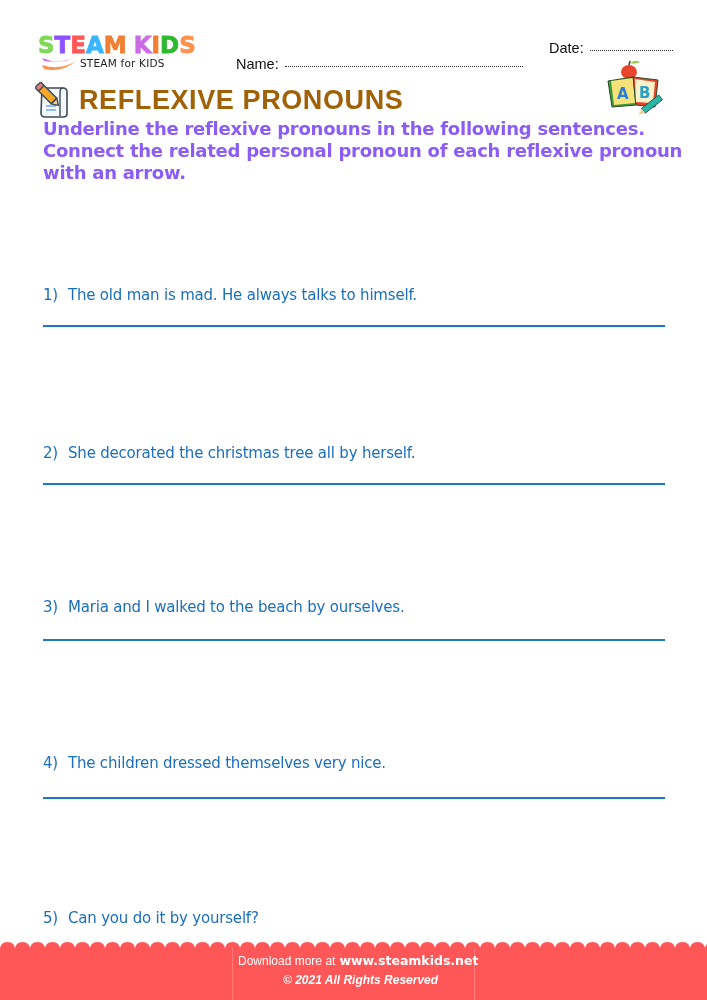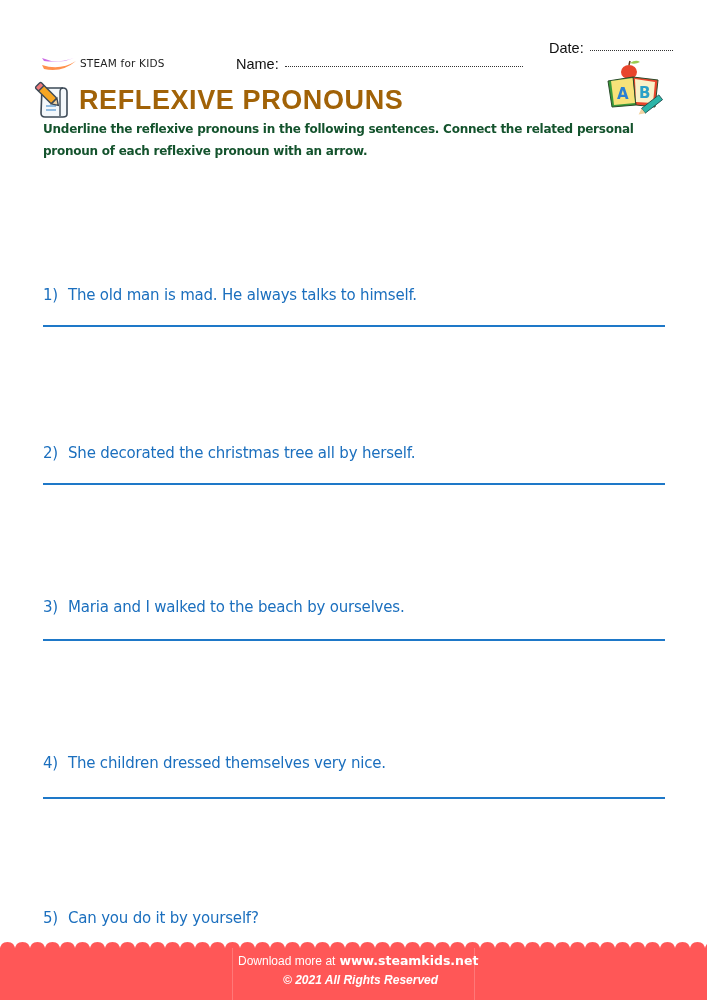--- a/index.html
+++ b/index.html
@@ -20,39 +20,42 @@
     .meta-name .dots { width: 238px; }
     .meta-date { left: 549px; }
     .meta-date .dots { width: 83px; }
 
     
     .title-icon { position: absolute; left: 33px; top: 80px; width: 40px; height: 40px; }
     .title { position: absolute; left: 79px; top: 84px; font-family: "Liberation Sans", sans-serif; font-weight: bold; font-size: 27px; color: #a16207; letter-spacing: 0.6px; white-space: nowrap; line-height: 32px; }
     .book-icon { position: absolute; left: 603px; top: 59px; width: 66px; height: 56px; }
 
     
-    .instructions { position: absolute; left: 43px; top: 118px; width: 640px; font-family: "DejaVu Sans", sans-serif; font-weight: bold; font-size: 12px; line-height: 22px; color: #14532d; letter-spacing: -0.25px; }
+    .instructions { position: absolute; left: 43px; top: 118px; width: 640px; font-family: "DejaVu Sans", sans-serif; font-weight: bold; font-size: 18px; line-height: 22px; color: #8b5cf6; letter-spacing: -0.25px; }
 
     
     .question { position: absolute; left: 43px; font-family: "DejaVu Sans", sans-serif; font-size: 15px; color: #1b6fbe; white-space: nowrap; letter-spacing: -0.2px; margin-top: 44px; }
     .question .num { display: inline-block; width: 25px; }
     .answer-line { position: absolute; left: 43px; width: 622px; height: 2px; background: #1e78c8; }
 
     
     .footer { position: absolute; left: 0; top: 948px; width: 707px; height: 52px; background: #ff5757; }
     .scallops { position: absolute; left: 0; top: 940px; width: 707px; height: 10px; }
     .footer-divider { position: absolute; top: 0; width: 1px; height: 52px; background: #ff7878; }
     .footer-line1 { position: absolute; left: 238px; top: 5px; font-family: "Liberation Sans", sans-serif; font-size: 12px; color: #ffffff; white-space: nowrap; }
     .footer-line1 .url { font-family: "DejaVu Sans", sans-serif; font-weight: bold; font-size: 12.5px; margin-left: 4px; }
     .footer-line2 { position: absolute; left: 283px; top: 25px; font-family: "Liberation Sans", sans-serif; font-style: italic; font-size: 12px; color: #ffffff; white-space: nowrap; font-weight: bold; }
   </style>
 </head>
 <body>
 
 <div class="logo">
+  <div class="logo-word">
+    <span style="color:#7ed957">S</span><span style="color:#8c52ff">T</span><span style="color:#ff5757">E</span><span style="color:#38b6ff">A</span><span style="color:#f07f33">M</span><span style="width:7px"></span><span style="color:#cb6ce6">K</span><span style="color:#f07f33">I</span><span style="color:#2eb82e">D</span><span style="color:#ff914d">S</span>
+  </div>
   <svg class="logo-swoosh" width="38" height="18" viewBox="0 0 38 18">
     <path d="M2 3 Q18 10 34 3 Q20 8 4 6 Z" fill="#cb6ce6"></path>
     <path d="M2 10 Q20 16 36 6 Q22 18 4 14 Z" fill="#ff914d"></path>
   </svg>
   <div class="logo-sub">STEAM for KIDS</div>
 </div>
 
 <div class="meta meta-name">
   <span>Name:</span>
   <span class="dots"></span>

